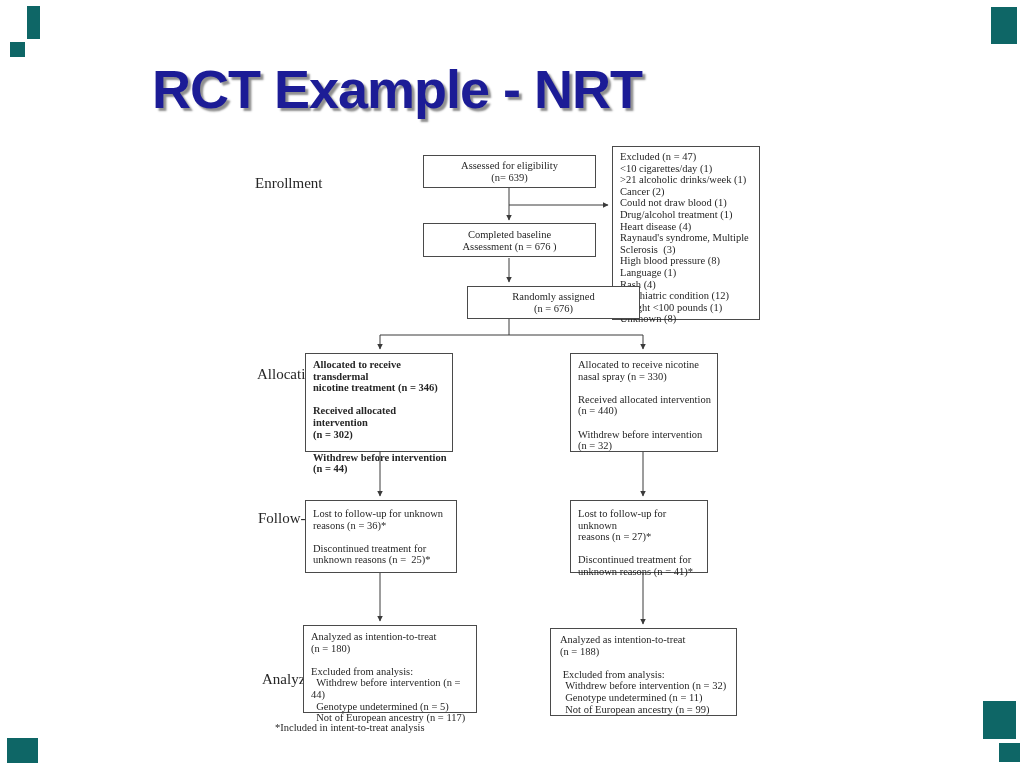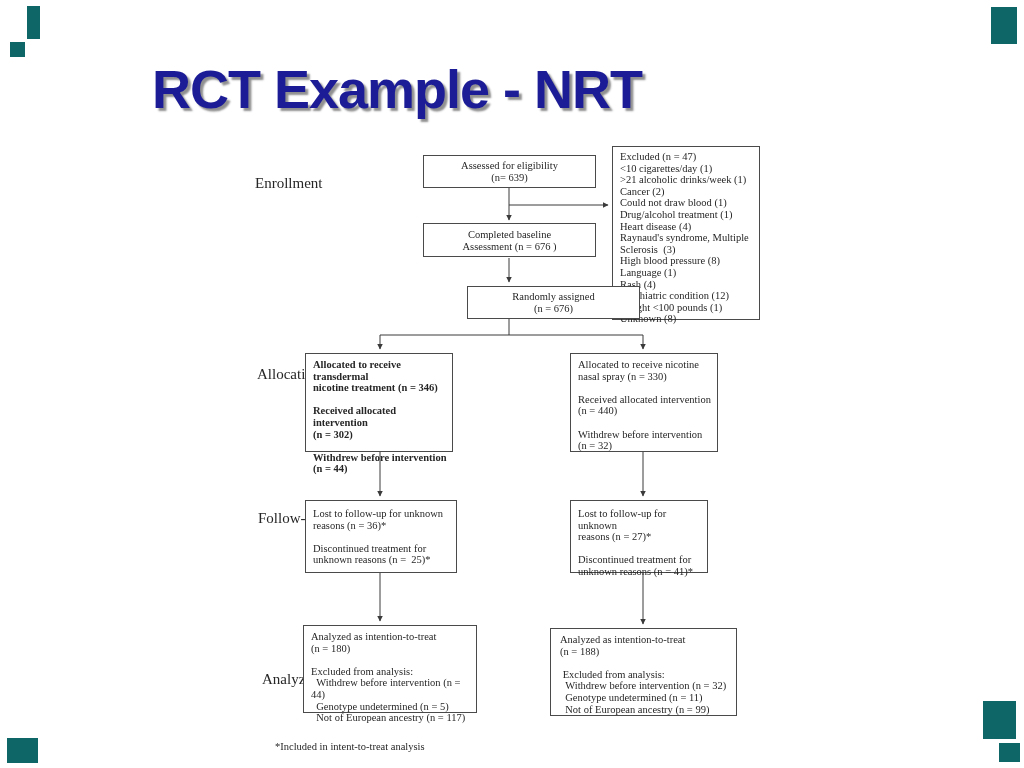--- a/index.html
+++ b/index.html
@@ -46,21 +46,21 @@
     position:absolute;font-size:15px;color:#262626;
     font-family:"Liberation Serif",serif;
   }
   .st-enroll {left:255px;top:175px;}
   .st-alloc  {left:257px;top:366px;}
   .st-follow {left:258px;top:510px;}
   .st-analys {left:262px;top:671px;}
 
   .footnote{
     position:absolute;left:275px;top:722px;
-    font-size:10.5px;color:#262626;margin-top:19px;
+    font-size:10.5px;color:#262626;
   }
   .connectors{position:absolute;left:0;top:0;pointer-events:none;}
 </style>
 </head>
 <body>
 
 <div class="slide">
 
   <div class="accent acc-tl-bar"></div>
   <div class="accent acc-tl-sq"></div>

